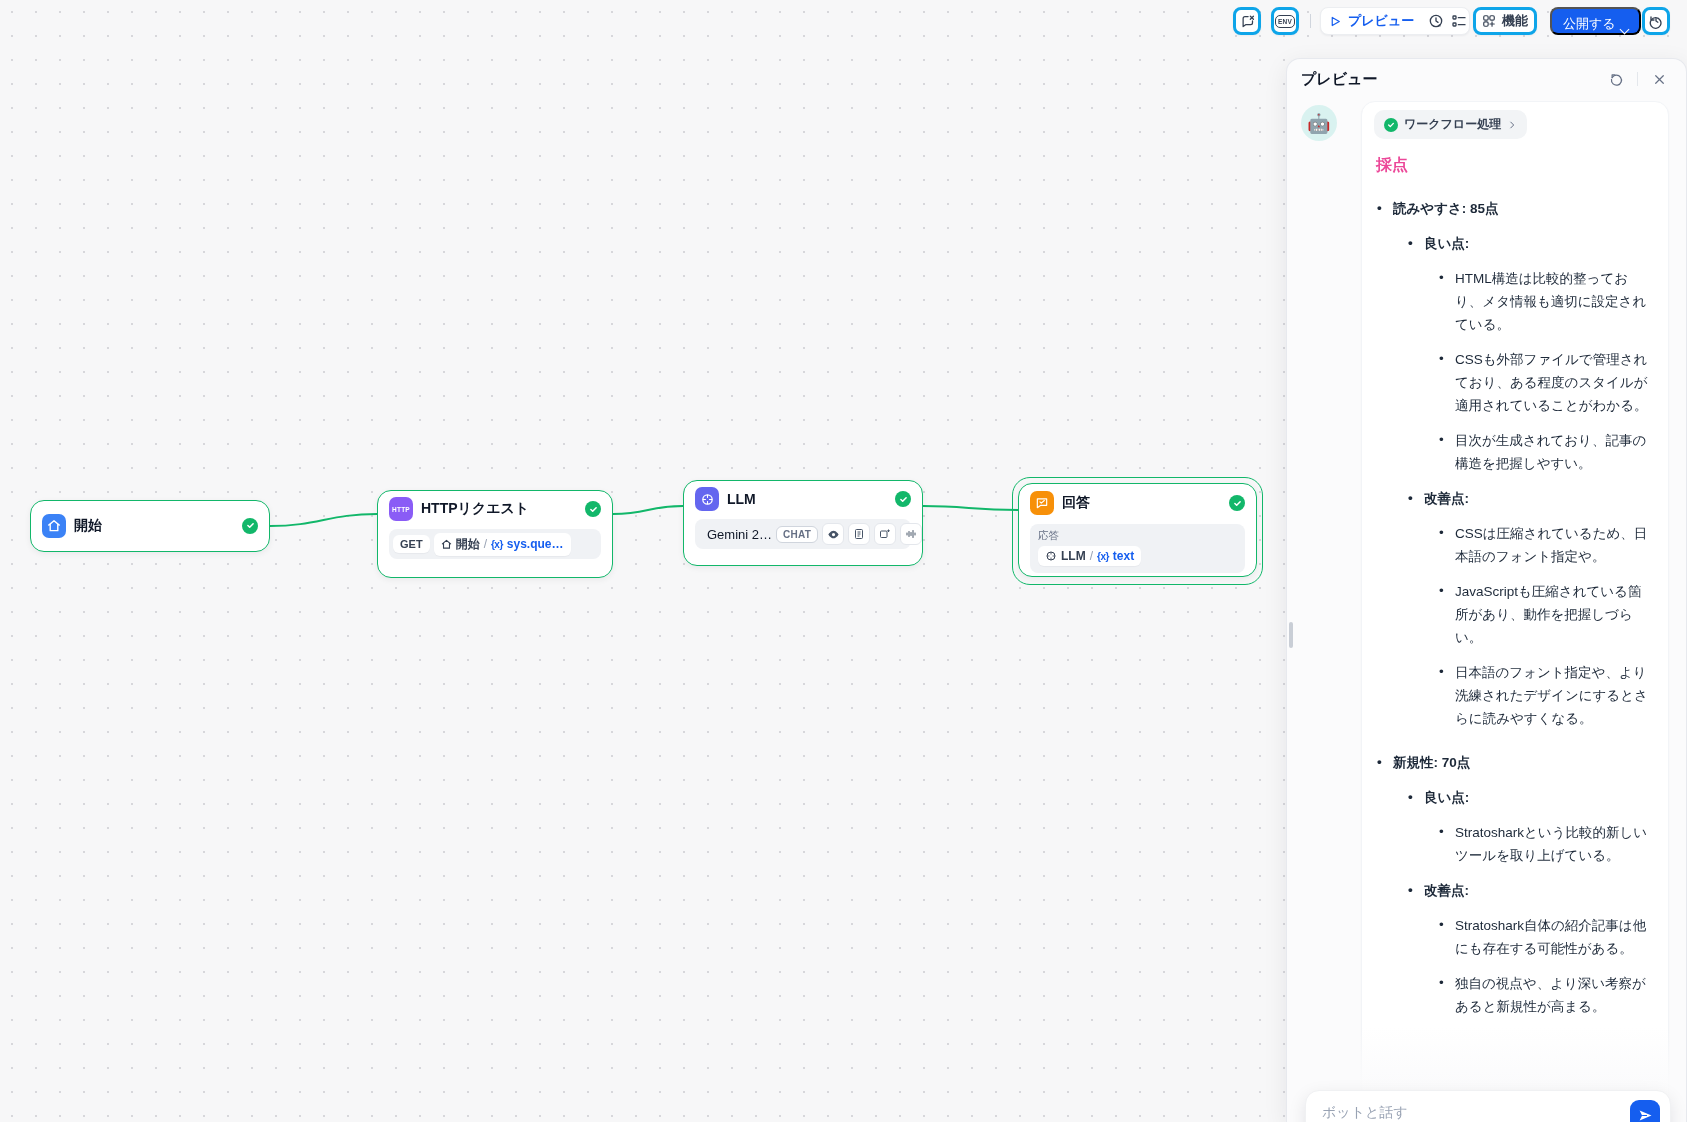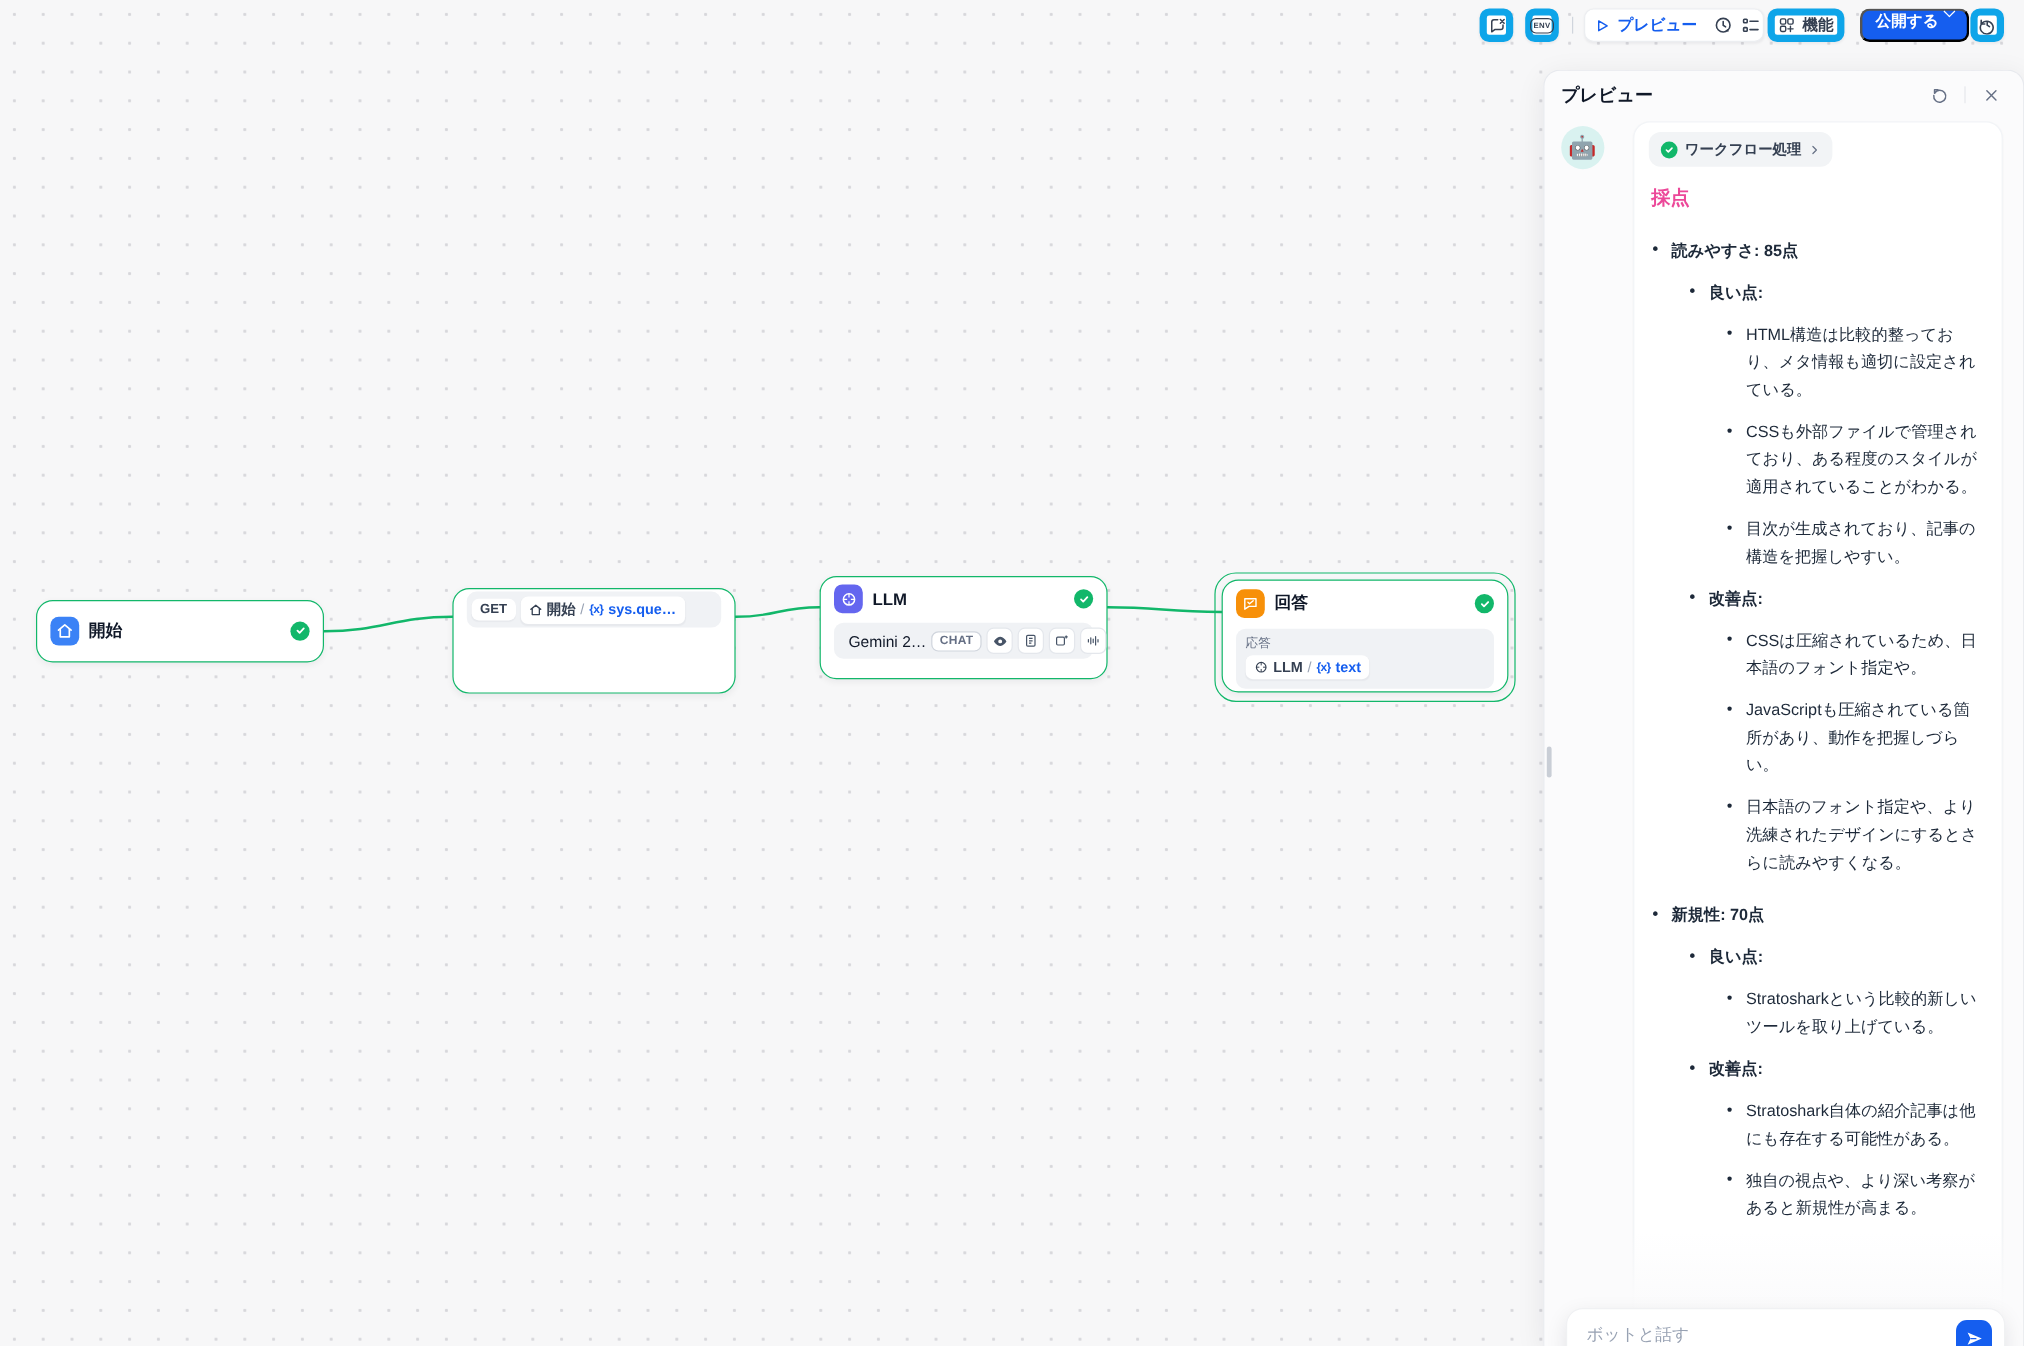--- a/index.html
+++ b/index.html
@@ -57,36 +57,36 @@
     width:22px; height:22px; border:1px solid #e4e7ec; background:#fff; border-radius:6px;
     display:flex; align-items:center; justify-content:center; color:#475467; flex:none;
   }
   .gray-panel { background:#f0f2f5; border-radius:8px; padding:5px 8px 7px; }
   .gray-panel .cap { font-size:10.5px; color:#667085; margin-bottom:3px; }
   .halo { position:absolute; border:1px solid #12b76a; border-radius:18px; }
 
   
   .toolbar { position:absolute; top:7px; left:0; width:1687px; height:30px; z-index:40; }
   .tbtn {
-    position:absolute; top:0; height:28px; background:#fff; border:6px solid #0ea5e9;
+    position:absolute; top:0; height:28px; background:#fff; border:3px solid #0ea5e9;
     border-radius:8px; box-shadow:0 1px 2px rgba(16,24,40,.05);
     display:flex; align-items:center; justify-content:center; color:#354052; cursor:pointer;
   }
   .tb-divider { position:absolute; top:7px; width:1px; height:14px; background:#d0d5dd; }
   .tgroup {
     position:absolute; top:0; height:28px; background:#fff; border:1px solid #eceef1;
     border-radius:8px; box-shadow:0 1px 2px rgba(16,24,40,.05);
     display:flex; align-items:center; padding:0 8px; gap:7px;
   }
   .preview-lab { color:#155eef; font-size:13px; font-weight:600; white-space:nowrap; }
   .vdiv { width:1px; height:14px; background:#e4e7ec; }
   .feat-lab { font-size:13px; font-weight:600; color:#354052; white-space:nowrap; }
   .publish {
     position:absolute; top:0; height:28px; background:#155eef; border-radius:8px;
-    color:#fff; font-size:13px; font-weight:700; display:flex; align-items:flex-start;
+    color:#fff; font-size:13px; font-weight:400; display:flex; align-items:flex-end;
     gap:5px; padding:0 11px; cursor:pointer; white-space:nowrap;
   }
   .chev-dn { width:7px; height:7px; border-right:1.8px solid #fff; border-bottom:1.8px solid #fff;
     transform:rotate(45deg); margin-top:-3px; }
   .envbox { border:1.6px solid #354052; border-radius:5px; font-size:6.5px; font-weight:700;
     padding:2px 2px; letter-spacing:.2px; color:#354052; }
 
   
   .panel {
     position:absolute; left:1286px; top:58px; width:401px; height:1064px;
@@ -160,20 +160,29 @@
       <span class="node-title">開始</span>
       <span class="chk">
         <svg width="9" height="9" viewBox="0 0 12 12">
             <path d="M2.5 6l2.4 2.4L9.5 3.6" stroke="#fff" stroke-width="2" fill="none" stroke-linecap="round" stroke-linejoin="round"></path>
           </svg>
       </span>
     </div>
   </div>
 
   <div class="node" style="left:377px;top:490px;width:236px;height:88px;">
+    <div class="node-head">
+      <span class="node-icon" style="background:#8a5cf6;font-size:6.5px;font-weight:700;letter-spacing:.2px;">HTTP</span>
+      <span class="node-title">HTTPリクエスト</span>
+      <span class="chk">
+        <svg width="9" height="9" viewBox="0 0 12 12">
+            <path d="M2.5 6l2.4 2.4L9.5 3.6" stroke="#fff" stroke-width="2" fill="none" stroke-linecap="round" stroke-linejoin="round"></path>
+          </svg>
+      </span>
+    </div>
     <div class="node-body">
       <div class="gray-row">
         <span class="pill bold" style="font-size:11px;font-weight:700;">GET</span>
         <span class="pill">
           <svg width="11" height="11" viewBox="0 0 24 24" fill="none" stroke="#354052" stroke-width="2.4" stroke-linecap="round" stroke-linejoin="round">
               <path d="M3 10.5 12 3l9 7.5"></path>
               <path d="M5.5 9.5V20h13V9.5"></path>
             </svg>
           <span class="bold">開始</span>
           <span class="slash">/</span>

